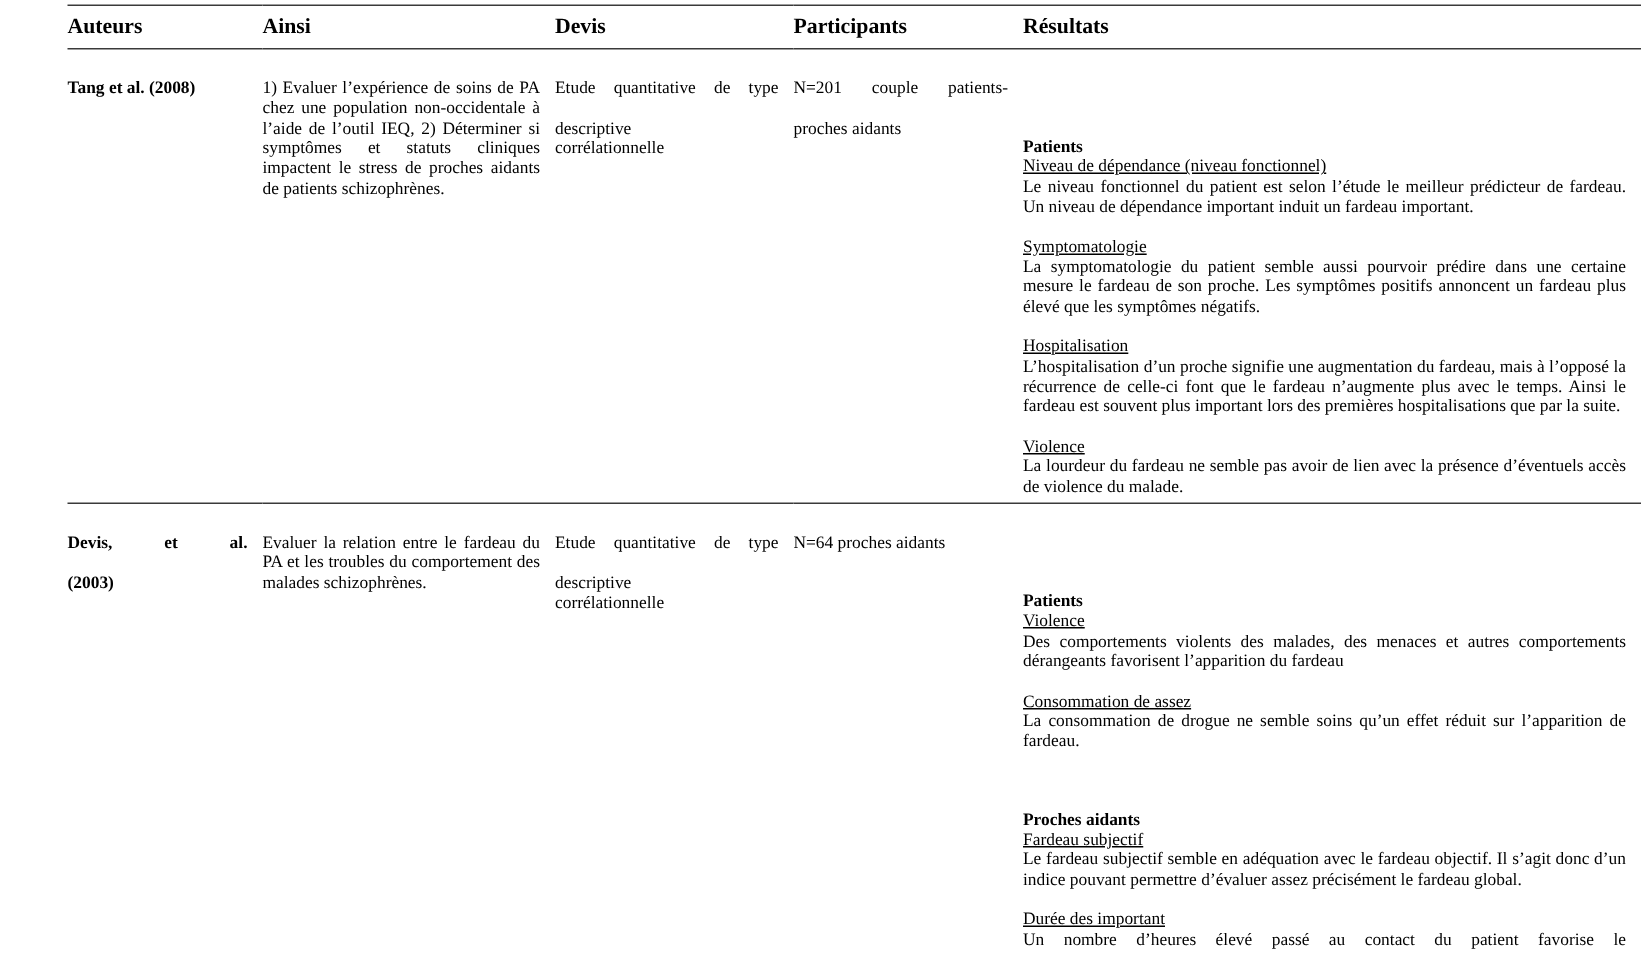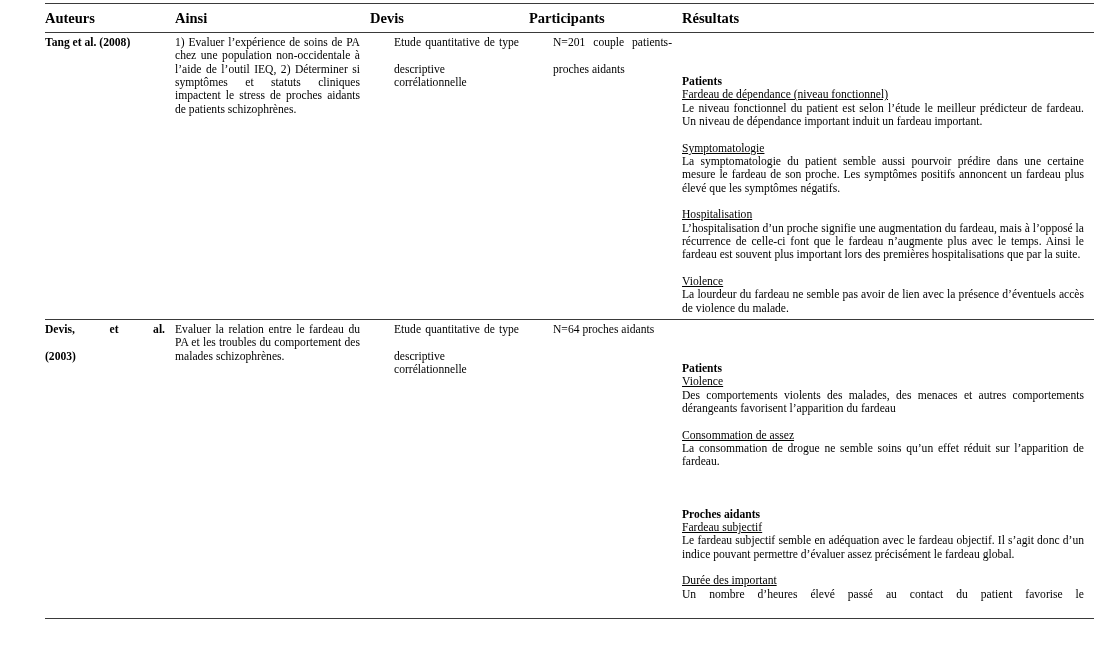--- a/index.html
+++ b/index.html
@@ -60,21 +60,21 @@
     line-height: 15px;
     text-align: left;
     vertical-align: bottom;
     padding: 7px 10px 6px 0;
   }
 
   td.cell {
     vertical-align: top;
     font-size: 11.6px;
     line-height: 13.35px;
-    padding: 3px 10px 4px 0;
+    padding: 19px 10px 4px 0;
     text-align: justify;
     text-justify: inter-word;
     hyphens: none;
   }
 
   
   .c-auteurs   { width: 130px; }
   .c-buts      { width: 195px; }
   .c-devis     { width: 159px; }
   .c-participants { width: 153px; }
@@ -95,21 +95,20 @@
     height: 0;
   }
 
   td.cell.c-devis,
   td.cell.c-participants {
     text-align: justify;
   }
 
   .devis-line, .part-line {
     display: block;
-    margin-left: 24px;
   }
   .devis-line.stretch:after,
   .part-line.stretch:after {
     content: "";
     display: inline-block;
     width: 100%;
     height: 0;
   }
 
   
@@ -186,21 +185,21 @@
         </td>
 
         <td class="cell c-participants">
           <span class="part-line stretch">N=201 couple patients-</span>
           <span class="part-line">proches aidants</span>
         </td>
 
         <td class="cell c-resultats">
           <div class="res-group">
             <span class="res-heading">Patients</span>
-            <span class="res-sub">Fardeau de dépendance (niveau fonctionnel)</span>
+            <span class="res-sub">Niveau de dépendance (niveau fonctionnel)</span>
             <span class="res-body">Le niveau fonctionnel du patient est selon l’étude le meilleur prédicteur de fardeau. Un niveau de dépendance important induit un fardeau important.</span>
           </div>
           <div class="res-group">
             <span class="res-sub">Symptomatologie</span>
             <span class="res-body">La symptomatologie du patient semble aussi pourvoir prédire dans une certaine mesure le fardeau de son proche. Les symptômes positifs annoncent un fardeau plus élevé que les symptômes négatifs.</span>
           </div>
           <div class="res-group">
             <span class="res-sub">Hospitalisation</span>
             <span class="res-body">L’hospitalisation d’un proche signifie une augmentation du fardeau, mais à l’opposé la récurrence de celle-ci font que le fardeau n’augmente plus avec le temps. Ainsi le fardeau est souvent plus important lors des premières hospitalisations que par la suite.</span>
           </div>

